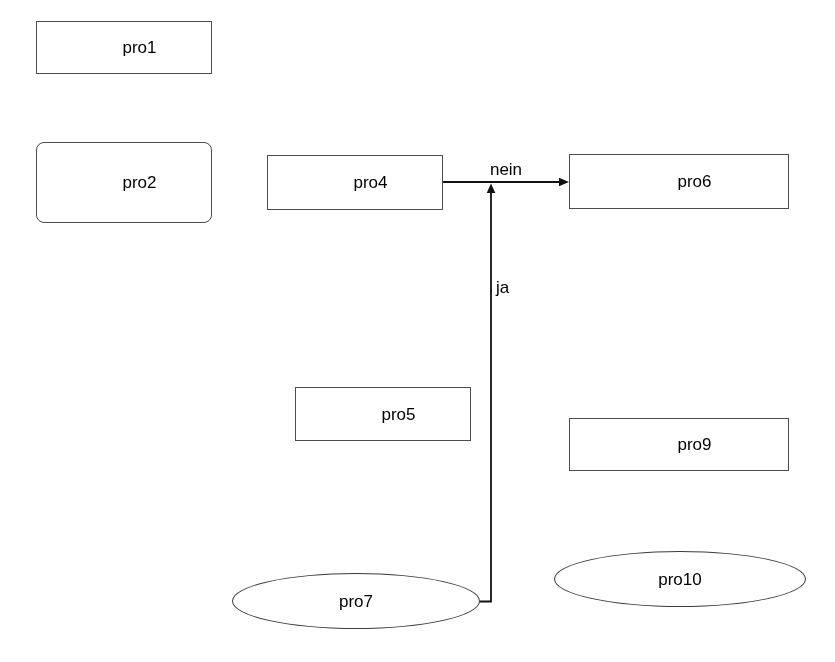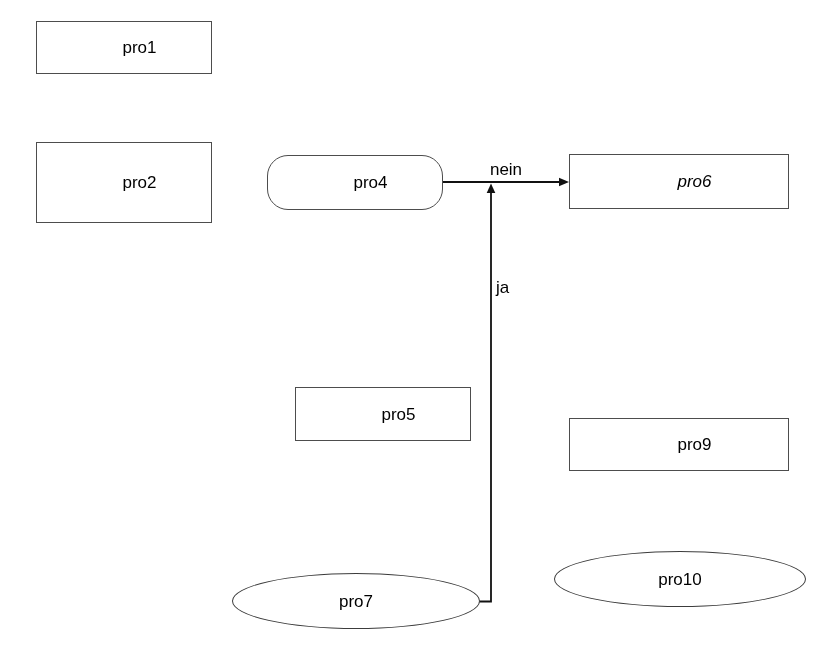--- a/index.html
+++ b/index.html
@@ -43,24 +43,24 @@
     line-height: 1;
     white-space: nowrap;
   }
   .edge-label {
     font-size: 17px;
     fill: #000000;
     font-family: "Liberation Sans", sans-serif;
   }
   
   #n-pro1  { left: 36px;  top: 21px;  width: 176px; height: 53px; }
-  #n-pro2  { left: 36px;  top: 142px; width: 176px; height: 81px; }
-  #n-pro4  { left: 267px; top: 155px; width: 176px; height: 55px; border-radius: 21px; }
+  #n-pro2  { left: 36px;  top: 142px; width: 176px; height: 81px; border-radius: 8px; }
+  #n-pro4  { left: 267px; top: 155px; width: 176px; height: 55px; }
   #n-pro5  { left: 267px; top: 387px; width: 176px; height: 54px; margin-left: 28px; }
-  #n-pro6  { left: 569px; top: 154px; width: 220px; height: 55px; font-style: italic; }
+  #n-pro6  { left: 569px; top: 154px; width: 220px; height: 55px; }
   #n-pro9  { left: 569px; top: 418px; width: 220px; height: 53px; }
   #n-pro7  { left: 232px; top: 573px; width: 248px; height: 56px; }
   #n-pro10 { left: 554px; top: 551px; width: 252px; height: 56px; }
 </style>
 </head>
 <body>
 
 <div class="canvas">
 
   <svg class="connectors" width="835" height="662" viewBox="0 0 835 662">

